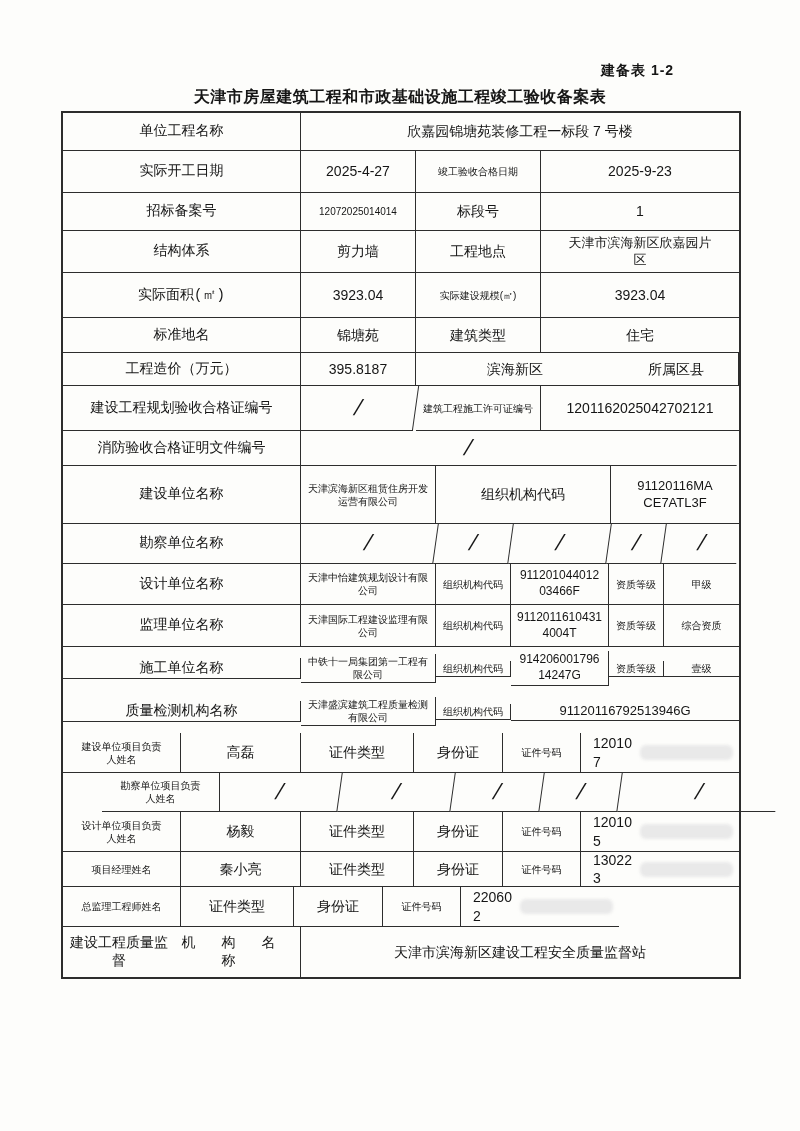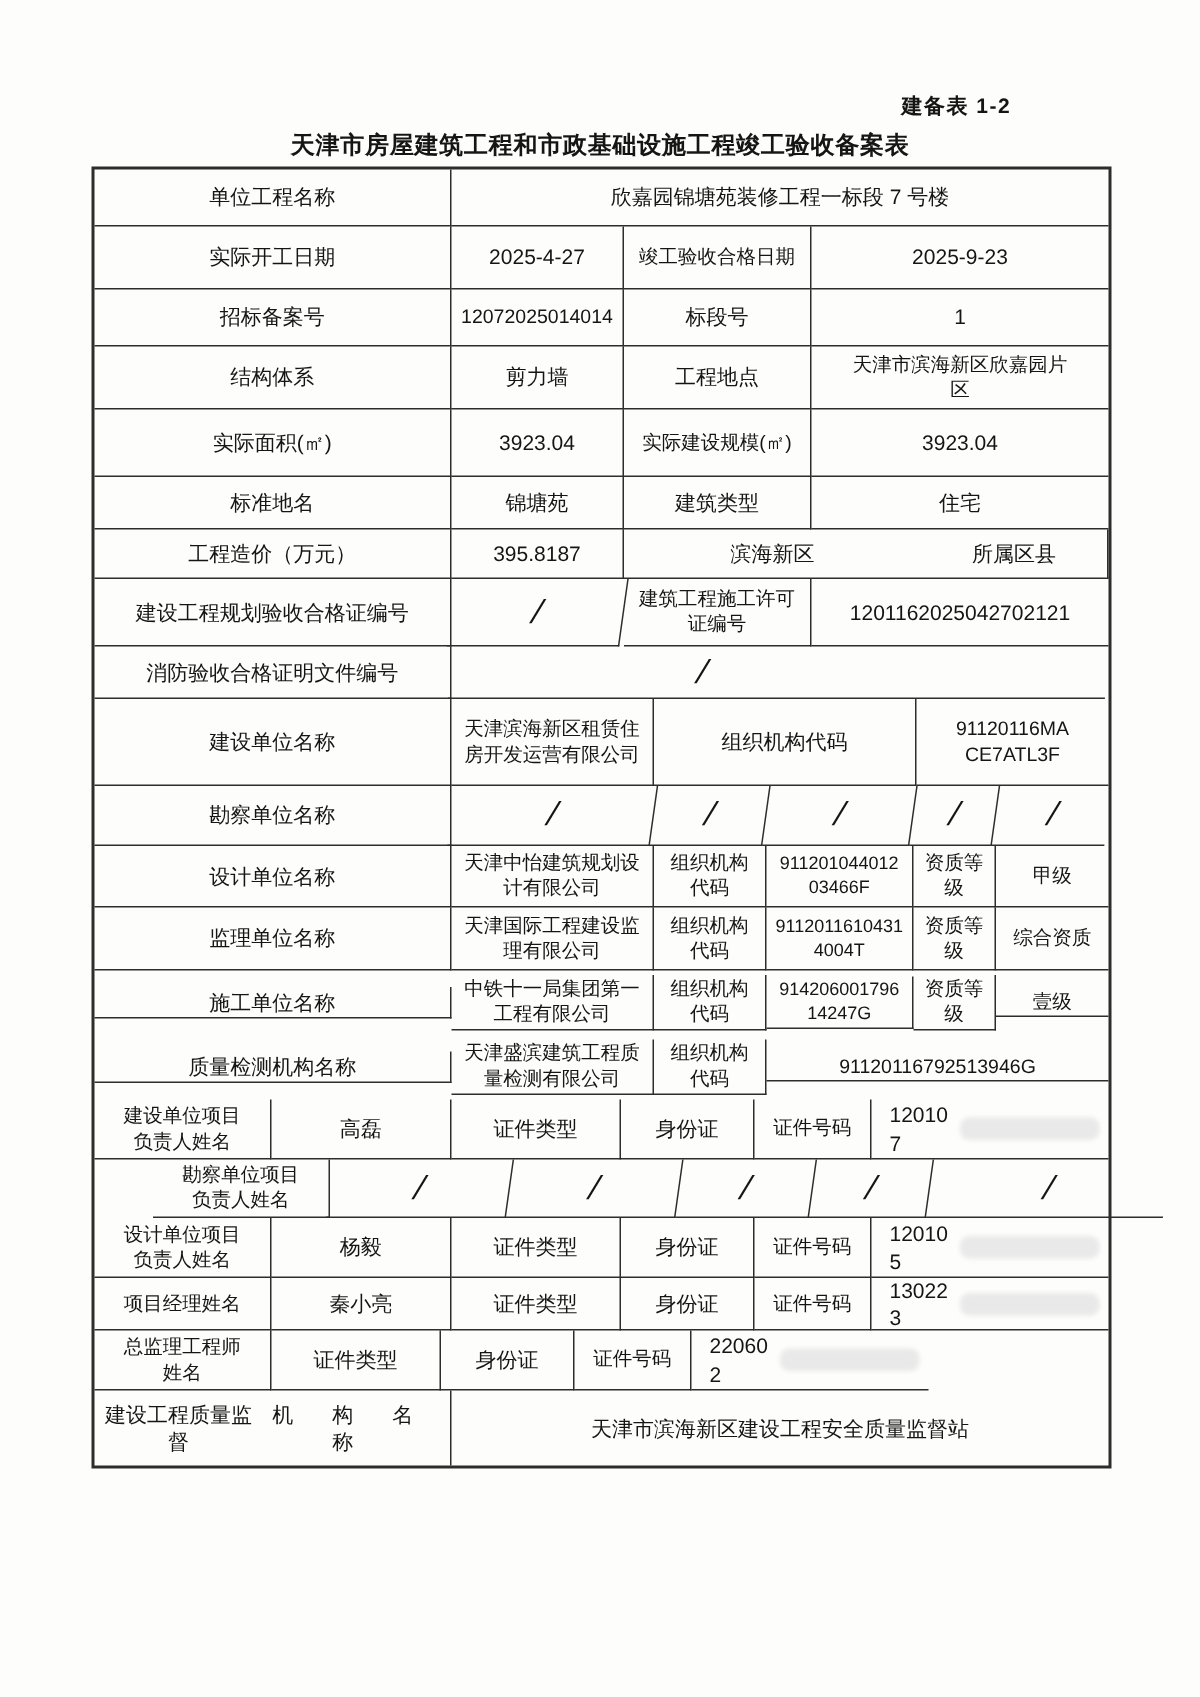--- a/index.html
+++ b/index.html
@@ -14,29 +14,29 @@
   .tbl{position:absolute;left:61px;top:111px;width:676px;border:2px solid #2d2d2d;background:#fdfdfb;}
   .row{display:flex;width:676px;}
   .c{
     box-sizing:border-box;border-right:1px solid #2d2d2d;border-bottom:1px solid #2d2d2d;
     display:flex;align-items:center;justify-content:center;text-align:center;
     font-size:14px;line-height:1.3;padding:1px 6px;word-break:break-word;overflow:hidden;
   }
   .c.last{border-right:none;}
   .row.bottom .c{border-bottom:none;}
   
-  .wA{width:238px;} .wV{width:438px;}
+  .wA{width:238px;font-family:Liberation Mono, monospace;} .wV{width:438px;}
   .wB1{width:115px;} .wB2{width:125px;} .wB3{width:198px;}
   .wC1{width:135px;} .wC2{width:175px;} .wC3{width:128px;}
   .wU2{width:75px;} .wU3{width:98px;} .wU4{width:55px;} .wU5{width:75px;} .wU6{width:228px;}
   .wP0{width:118px;} .wP1{width:120px;} .wP2{width:113px;} .wP3{width:89px;} .wP4{width:78px;} .wP5{width:158px;}
   
   .h38{height:38px;} .h42{height:42px;} .h45{height:45px;justify-content:center;} .h35{height:35px;} .h33{height:33px;}
   .h58{height:58px;} .h40{height:40px;} .h41{height:41px;} .h43{height:43px;align-items:center;} .h39{height:39px;padding-left:39px;} .h50{height:50px;}
-  .small{font-size:13px;}
+  .small{font-size:10px;}
   .code{font-size:12px;word-break:break-all;padding:1px 6px;}
   .codeTight{font-size:12px;word-break:break-all;padding:1px 22px;}
   .narrowpad{padding:1px 14px;}
   .addr{padding:1px 24px;font-size:13px;}
   .slash{font-size:22px;font-style:italic;font-weight:400;transform:skewX(-8deg);}
   .slash-left{justify-content:center;padding-right:110px;}
   .cert{justify-content:flex-start;padding-left:12px;text-align:left;}
   .blur{display:inline-block;width:104px;height:15px;margin-left:5px;background:#e9e9e9;border-radius:6px;filter:blur(1.5px);}
   .twolines{flex-direction:row;justify-content:space-between;}
   .sp{letter-spacing:6px;}

